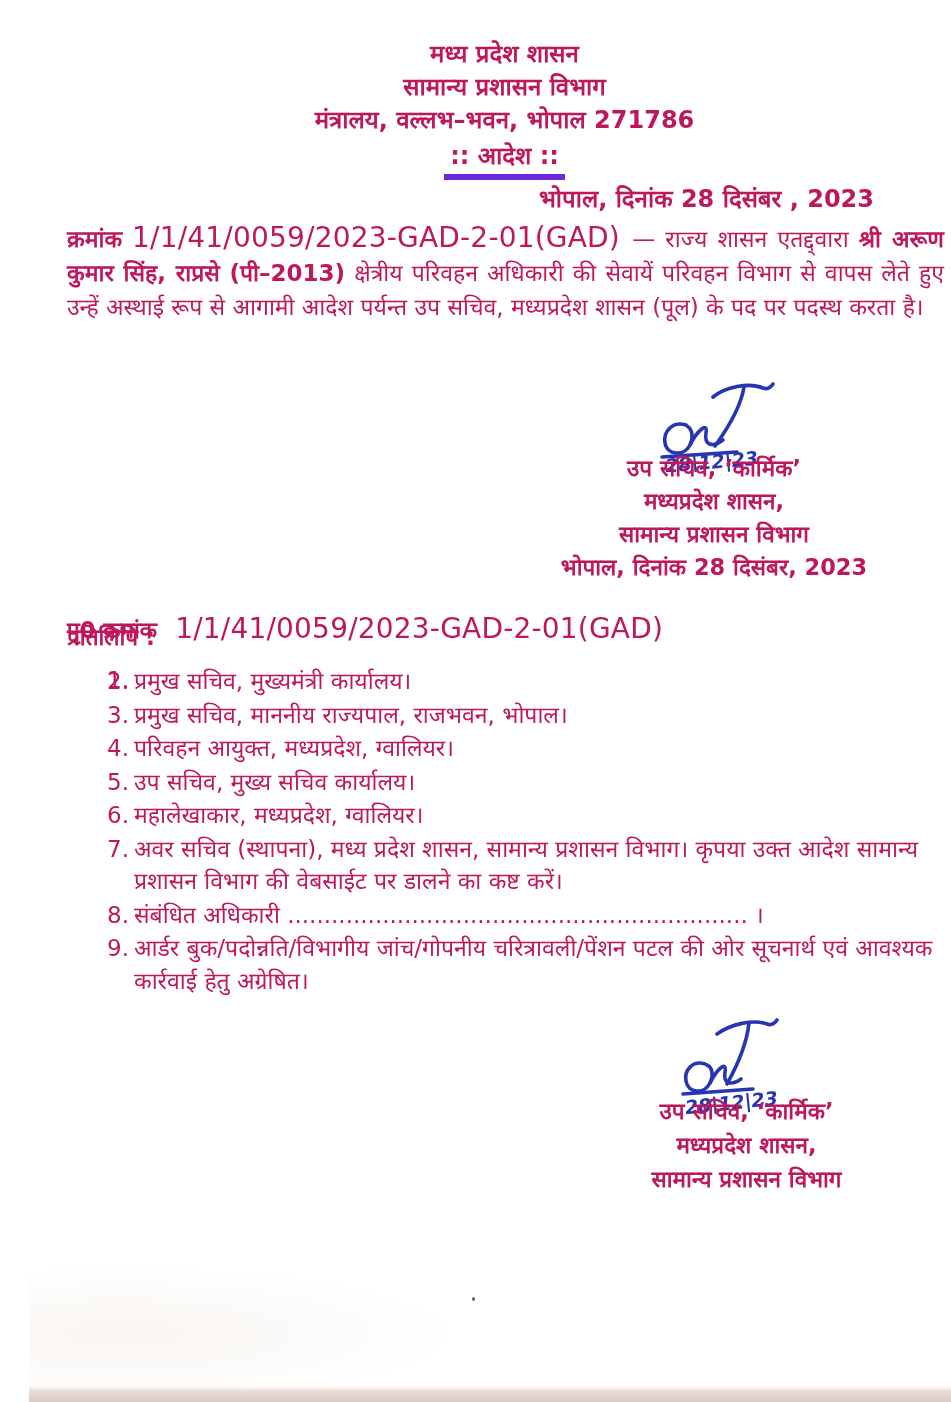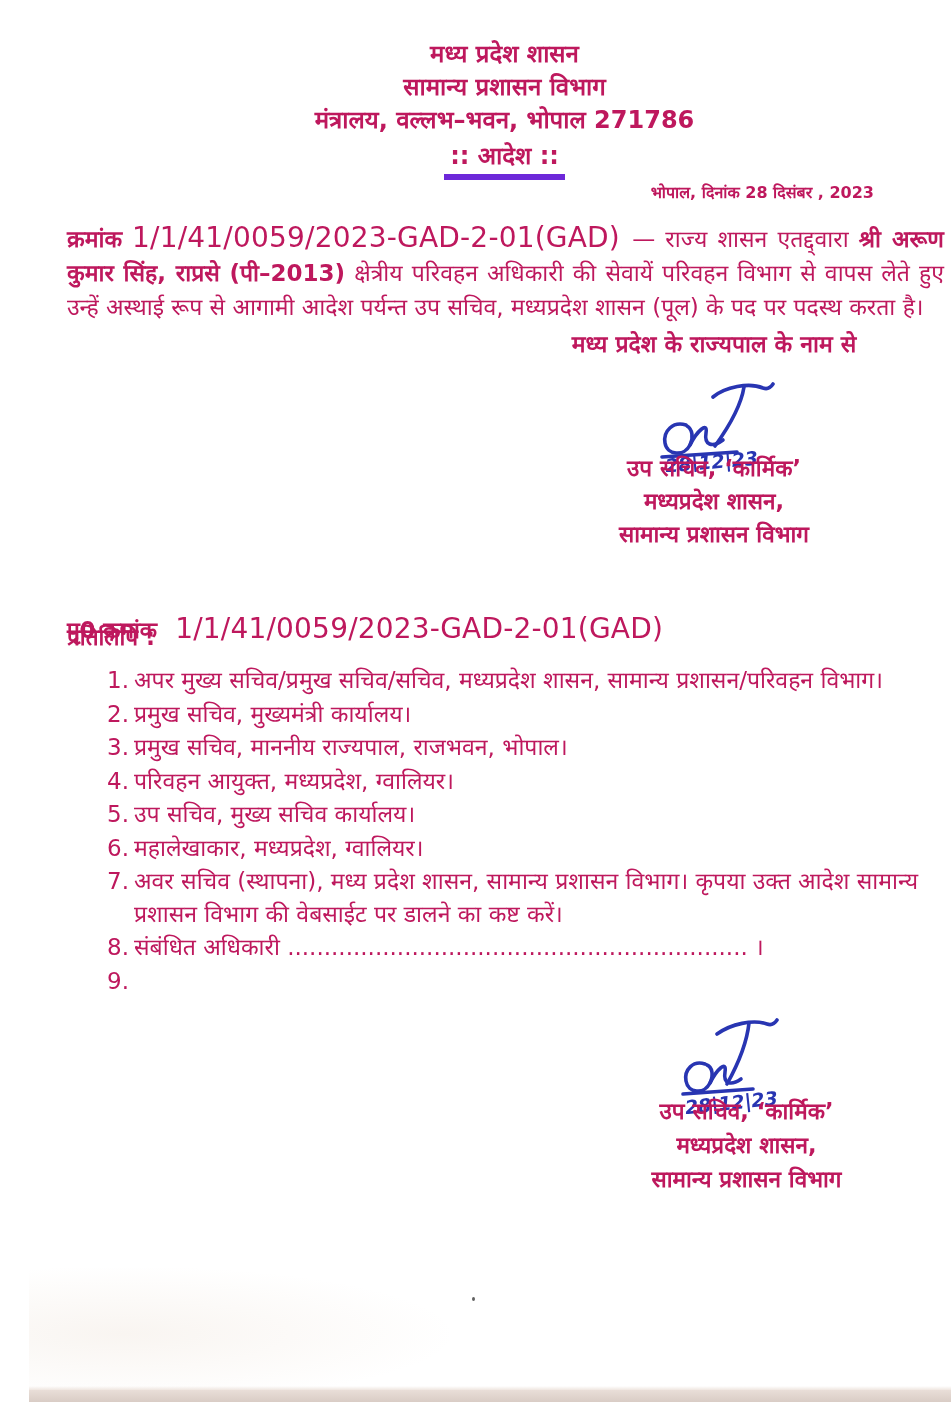--- a/index.html
+++ b/index.html
@@ -20,21 +20,21 @@
     position:absolute;top:38px;left:0;width:100%;
     text-align:center;font-size:24px;font-weight:700;line-height:33px;
   }
   .order-heading{
     display:inline-block;margin-top:3px;
     border-bottom:6px solid #6d28d9;padding:0 6px 1px 6px;
   }
 
   .dateline-top{
     position:absolute;top:181px;right:106px;
-    font-size:16px;font-weight:600;
+    font-size:24px;font-weight:600;
   }
 
   .order-para{
     position:absolute;top:221px;left:38px;width:877px;
     font-size:23px;line-height:34px;text-align:justify;
   }
   .order-para .latin{margin-left:10px;margin-right:2px;}
 
   .by-order{
     position:absolute;top:327px;left:520px;width:330px;
@@ -101,57 +101,57 @@
     <div>सामान्य प्रशासन विभाग</div>
     <div>मंत्रालय, वल्लभ–भवन, भोपाल 271786</div>
     <div><span class="order-heading">:: आदेश ::</span></div>
   </div>
 
   <div class="dateline-top">भोपाल, दिनांक 28 दिसंबर , 2023</div>
 
   <div class="order-para"><span class="b">क्रमांक</span><span class="latin">1/1/41/0059/2023-GAD-2-01(GAD)</span><span> — राज्य शासन एतद्द्वारा </span><span class="b">श्री अरूण कुमार सिंह, राप्रसे (पी–2013)</span><span> क्षेत्रीय परिवहन अधिकारी की सेवायें परिवहन विभाग से वापस लेते हुए उन्हें अस्थाई रूप से आगामी आदेश पर्यन्त उप सचिव, मध्यप्रदेश शासन (पूल) के पद पर पदस्थ करता है।</span></div>
 
   <div class="by-order">
-    <div>मध्य प्रदेश के राज्यपाल के नाम से</div>
   </div>
 
   <div class="sig" style="left:598px;top:380px;">
     <svg width="180" height="92" viewBox="0 0 180 92">
       <g fill="none" stroke="#2835b2" stroke-width="3.6" stroke-linecap="round">
         <path d="M86,17 C98,7 122,2 136,8 C141,10 144,7 146,4"></path>
         <path d="M117,7 C114,26 101,48 88,66"></path>
         <path d="M59,45 C46,41 36,51 38,63 C40,75 57,77 63,65 C67,57 65,49 60,46"></path>
         <path d="M63,65 C70,51 81,41 79,53 C77,65 85,68 96,60"></path>
         <path d="M35,77 L110,72"></path>
       </g>
       <text x="38" y="90" class="sig-date" fill="#2835b2" font-size="19" font-style="italic" transform="rotate(-5 70 84)">28|12|23</text>
     </svg>
   </div>
 
   <div class="signatory">
     <div>उप सचिव, ‘कार्मिक’</div>
     <div>मध्यप्रदेश शासन,</div>
     <div>सामान्य प्रशासन विभाग</div>
+    <div>भोपाल, दिनांक 28 दिसंबर, 2023</div>
   </div>
 
   <div class="ref-line">
     <span class="b">पृ0 क्रमांक</span><span class="latin">1/1/41/0059/2023-GAD-2-01(GAD)</span>
   </div>
   <div class="copy-label">प्रतिलिपि :</div>
 
   <ol class="copy-list">
-      <li><span class="num">1.</span><span>अपर मुख्य सचिव/प्रमुख सचिव/सचिव, मध्यप्रदेश शासन, सामान्य प्रशासन/परिवहन विभाग।</span></li>
+      <li><span class="num">1.</span></li>
       <li><span class="num">2.</span><span>प्रमुख सचिव, मुख्यमंत्री कार्यालय।</span></li>
       <li><span class="num">3.</span><span>प्रमुख सचिव, माननीय राज्यपाल, राजभवन, भोपाल।</span></li>
       <li><span class="num">4.</span><span>परिवहन आयुक्त, मध्यप्रदेश, ग्वालियर।</span></li>
       <li><span class="num">5.</span><span>उप सचिव, मुख्य सचिव कार्यालय।</span></li>
       <li><span class="num">6.</span><span>महालेखाकार, मध्यप्रदेश, ग्वालियर।</span></li>
       <li><span class="num">7.</span><span>अवर सचिव (स्थापना), मध्य प्रदेश शासन, सामान्य प्रशासन विभाग। कृपया उक्त आदेश सामान्य प्रशासन विभाग की वेबसाईट पर डालने का कष्ट करें।</span></li>
       <li><span class="num">8.</span><span>संबंधित अधिकारी ............................................................... ।</span></li>
-      <li><span class="num">9.</span></li>
+      <li><span class="num">9.</span><span>आर्डर बुक/पदोन्नति/विभागीय जांच/गोपनीय चरित्रावली/पेंशन पटल की ओर सूचनार्थ एवं आवश्यक कार्रवाई हेतु अग्रेषित।</span></li>
     </ol>
 
   <div class="sig" style="left:628px;top:1014px;">
     <svg width="170" height="100" viewBox="0 0 170 100">
       <g fill="none" stroke="#2835b2" stroke-width="3.6" stroke-linecap="round">
         <path d="M60,20 C74,10 96,5 110,10 C115,12 118,9 120,6"></path>
         <path d="M92,9 C90,28 80,52 70,70"></path>
         <path d="M48,50 C36,46 27,56 29,67 C31,79 47,81 53,69 C57,61 55,53 50,51"></path>
         <path d="M53,69 C60,55 70,46 68,58 C66,70 74,72 84,65"></path>
         <path d="M26,80 L96,75"></path>

